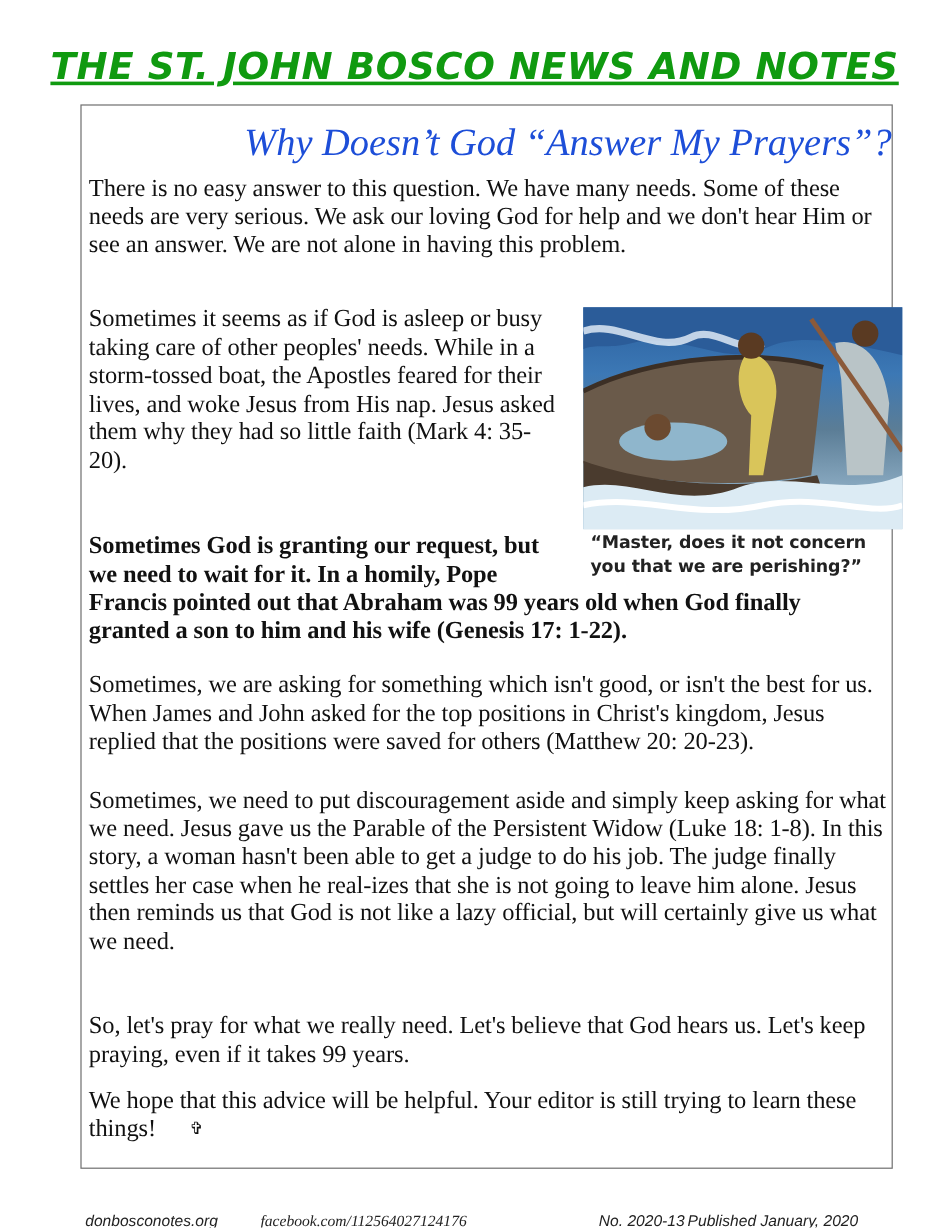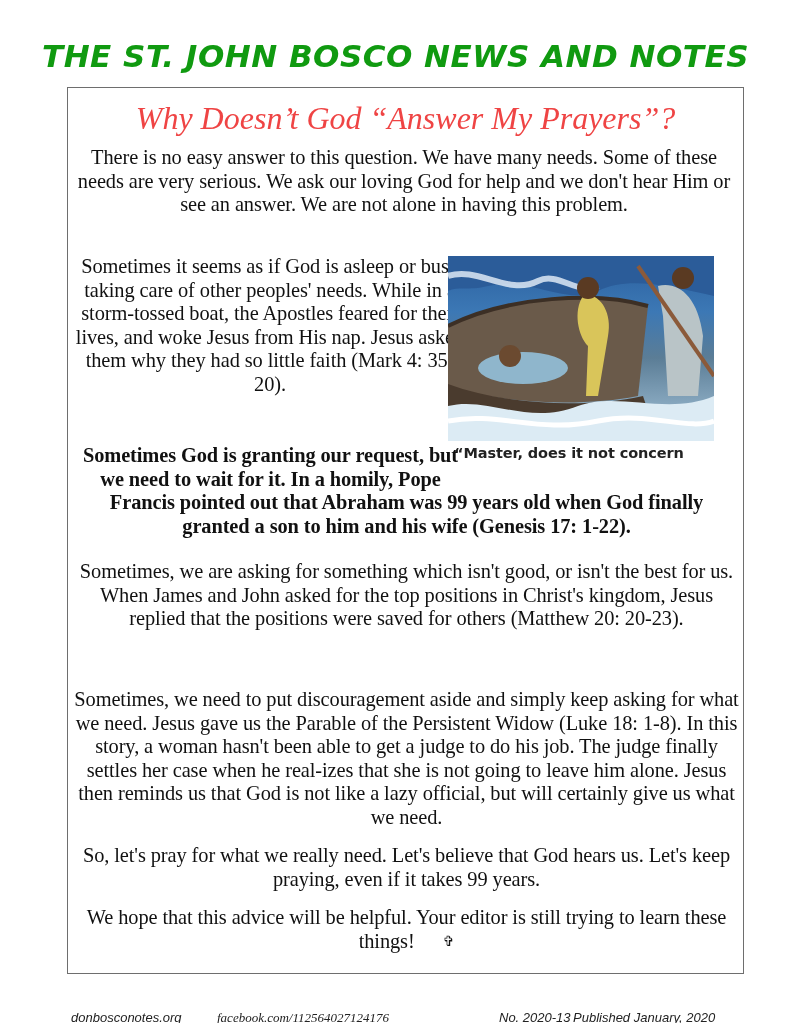--- a/index.html
+++ b/index.html
@@ -1,44 +1,44 @@
 <!DOCTYPE html>
 <html><head>
   <meta charset="utf-8">
   <style>
     html, body { margin: 0; padding: 0; background: #ffffff; }
     body { width: 791px; height: 1023px; position: relative; overflow: hidden; }
     .masthead {
       position: absolute; left: 0; top: 38px; width: 791px; text-align: center;
       font-family: "DejaVu Sans", sans-serif; font-weight: bold; font-style: italic;
-      font-size: 31px; color: #109a10; letter-spacing: 0.5px; text-transform: uppercase;
+      font-size: 31px; color: #109a10; letter-spacing: 0.5px; text-transform: uppercase; text-decoration: underline;
     }
     .article-box {
       position: absolute; left: 67px; top: 87px; width: 677px; height: 887px;
       border: 1.5px solid #6e6e6e; box-sizing: border-box;
     }
     .article-title {
-      position: absolute; left: 0; top: 12px; width: 100%; text-align: center;
+      position: absolute; left: 0; top: 12px; width: 100%; text-align: right;
       font-family: "Liberation Serif", serif; font-style: italic; font-size: 32px;
-      color: #ef4444;
+      color: #1d4ed8;
     }
     .body-text {
       font-family: "Liberation Serif", serif; font-size: 20.4px; line-height: 23.5px;
       color: #111; letter-spacing: -0.1px;
     }
-    .p { position: absolute; left: 6px; margin: 0; text-align: center; }
+    .p { position: absolute; left: 6px; margin: 0; }
     .p1 { top: 58px; width: 660px; }
     .p2 { top: 167px; width: 392px; }
     .p3 { top: 356px; width: 665px; font-weight: bold; }
     .p4 { top: 472px; width: 665px; }
-    .p5 { top: 600px; width: 665px; }
+    .p5 { top: 568px; width: 665px; }
     .p6 { top: 756px; width: 665px; }
     .p7 { top: 818px; width: 665px; }
     .figure {
-      position: absolute; left: 380px; top: 168px; width: 266px;
+      position: absolute; left: 418px; top: 168px; width: 266px;
     }
     .painting {
       width: 266px; height: 185px; display: block; position: relative; overflow: hidden;
       background: linear-gradient(180deg, #2a5f9e 0%, #3c78b5 30%, #5b7d96 55%, #a9c8de 100%);
     }
     .caption {
       font-family: "DejaVu Sans", sans-serif; font-weight: bold; font-size: 14.5px;
       line-height: 20px; color: #222; text-align: left; margin-top: 2px; padding-left: 6px;
     }
     .cross { display: inline-block; margin-left: 28px; font-size: 14px; vertical-align: 2px; }
@@ -78,20 +78,21 @@
           <circle cx="140" cy="32" r="11" fill="#5a3a22"></circle>
           <path d="M210,30 C230,25 250,40 255,80 L250,140 L220,140 L215,60 Z" fill="#b9c4c7"></path>
           <circle cx="235" cy="22" r="11" fill="#5a3a22"></circle>
           <line x1="190" y1="10" x2="266" y2="120" stroke="#8b5a3a" stroke-width="4"></line>
           <path d="M0,150 C40,140 80,170 130,150 C170,135 220,160 266,140 L266,185 L0,185 Z" fill="#dcebf4"></path>
           <path d="M0,165 C50,155 90,178 150,165 C200,155 240,175 266,165" stroke="#ffffff" stroke-width="5" fill="none"></path>
         </svg>
       </div>
       <div class="caption">
         <div>“Master, does it not concern</div>
+        <div>you that we are perishing?”</div>
       </div>
     </div>
 
     <p class="p p3">
       <span style="display:block; text-indent:0; width:665px; shape-outside:none;">Sometimes God is granting our request, but we need to wait for it. In a homily, Pope Francis pointed out that Abraham was 99 years old when God finally granted a son to him and his wife (Genesis 17: 1-22).</span>
     </p>
     <p class="p p4">Sometimes, we are asking for something which isn't good, or isn't the best for us. When James and John asked for the top positions in Christ's kingdom, Jesus replied that the positions were saved for others (Matthew 20: 20-23).</p>
     <p class="p p5">Sometimes, we need to put discouragement aside and simply keep asking for what we need. Jesus gave us the Parable of the Persistent Widow (Luke 18: 1-8). In this story, a woman hasn't been able to get a judge to do his job. The judge finally settles her case when he real-izes that she is not going to leave him alone. Jesus then reminds us that God is not like a lazy official, but will certainly give us what we need.</p>
     <p class="p p6">So, let's pray for what we really need. Let's believe that God hears us. Let's keep praying, even if it takes 99 years.</p>
     <p class="p p7"><span>We hope that this advice will be helpful. Your editor is still trying to learn these things!</span><span class="cross">✞</span></p>

